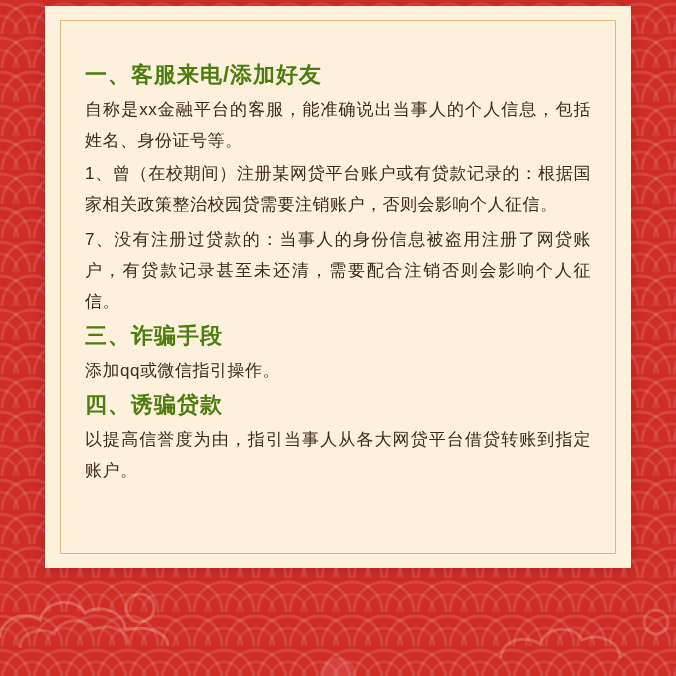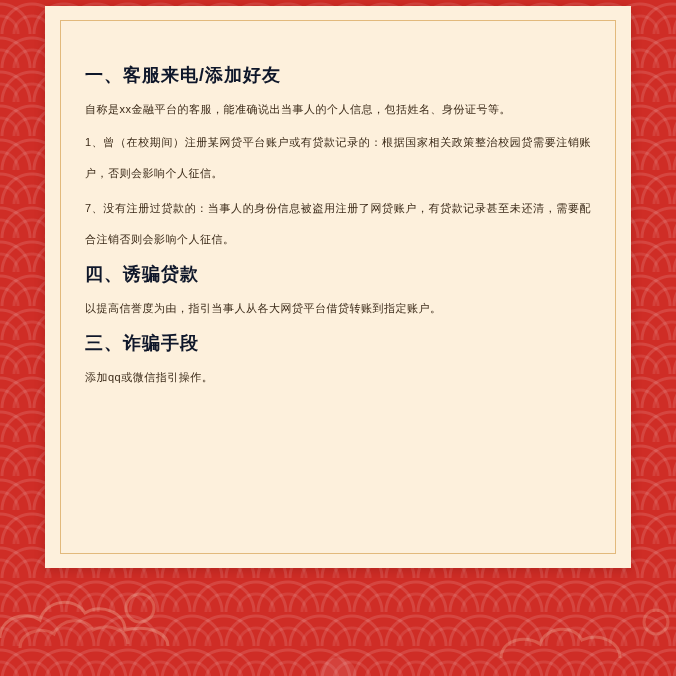--- a/index.html
+++ b/index.html
@@ -61,30 +61,30 @@
     border: 1px solid #e2b97c;
   }
   .content {
     position: absolute;
     left: 40px;
     top: 52px;
     right: 40px;
     bottom: 30px;
   }
   .heading {
-    color: #0f172a;
+    color: #4d7c0f;
     font-weight: bold;
-    font-size: 18px;
+    font-size: 22px;
     letter-spacing: 1px;
     line-height: 34px;
     margin: 0 0 2px 0;
   }
   .para {
     color: #3b2a18;
-    font-size: 11px;
+    font-size: 17px;
     line-height: 31px;
     margin: 0 0 4px 0;
     text-align: justify;
     letter-spacing: 0.5px;
   }
   .para:last-child { margin-bottom: 0; }
   .section { margin-bottom: 2px; }
 </style>
 </head>
 <body>
@@ -115,24 +115,24 @@
         <div class="heading">一、客服来电/添加好友</div>
         <p class="para">自称是xx金融平台的客服，能准确说出当事人的个人信息，包括姓名、身份证号等。</p>
       </div>
 
       <div class="section">
         <p class="para">1、曾（在校期间）注册某网贷平台账户或有贷款记录的：根据国家相关政策整治校园贷需要注销账户，否则会影响个人征信。</p>
         <p class="para">7、没有注册过贷款的：当事人的身份信息被盗用注册了网贷账户，有贷款记录甚至未还清，需要配合注销否则会影响个人征信。</p>
       </div>
 
       <div class="section">
-        <div class="heading">四、诱骗贷款</div>
-        <p class="para">以提高信誉度为由，指引当事人从各大网贷平台借贷转账到指定账户。</p>
+        <div class="heading">三、诈骗手段</div>
+        <p class="para">添加qq或微信指引操作。</p>
       </div>
 
       <div class="section">
-        <div class="heading">三、诈骗手段</div>
-        <p class="para">添加qq或微信指引操作。</p>
+        <div class="heading">四、诱骗贷款</div>
+        <p class="para">以提高信誉度为由，指引当事人从各大网贷平台借贷转账到指定账户。</p>
       </div>
 
     </div>
   </div>
 </div>
 
 </body></html>

